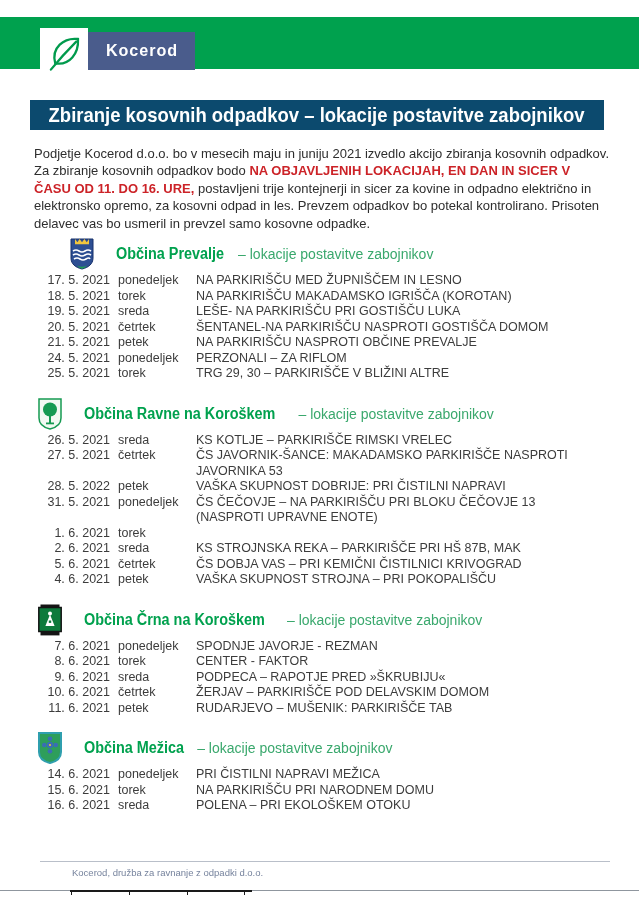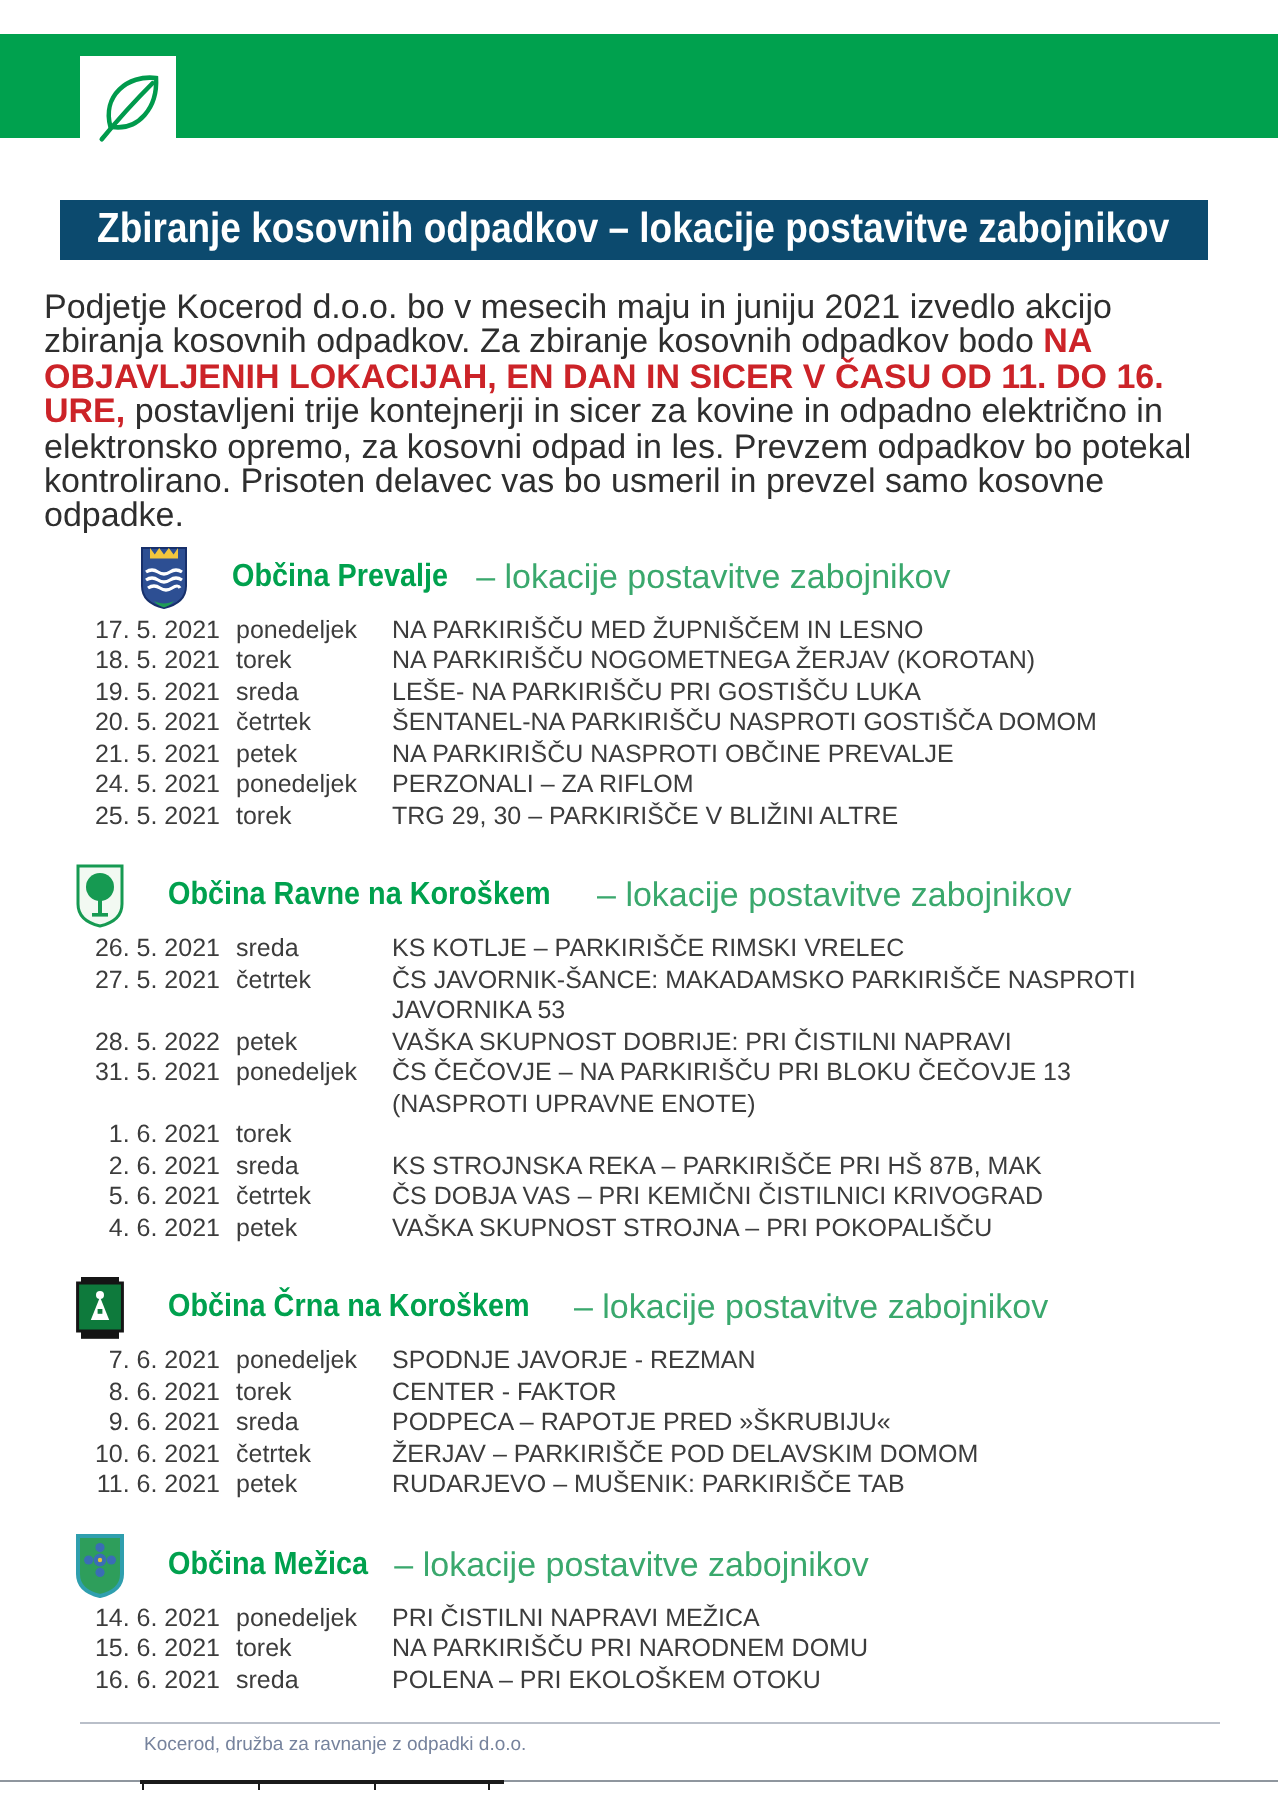--- a/index.html
+++ b/index.html
@@ -28,33 +28,33 @@
   .banner {
     margin:22px 35px 0 30px; height:30px; background:#0c4a6e;
     display:flex; align-items:center; justify-content:center;
   }
   .banner span {
     color:#fff; font-weight:bold; font-size:21px; white-space:nowrap;
     display:inline-block; transform:scaleX(0.88); transform-origin:50% 50%;
   }
   
   .intro {
-    margin:15px 30px 0 22px; font-size:17px; line-height:17.4px; color:#2e2e2e;
+    margin:15px 30px 0 34px; font-size:13px; line-height:17.4px; color:#2e2e2e;
   }
   .intro .hl { color:#cc2328; font-weight:bold; }
   
   .muni-head { display:flex; align-items:center; margin:16px 0 3px 38px; }
   section:first-child .muni-head { margin-top:6px;padding-left:32px; }
   .coa { width:24px; height:32px; flex:none; margin-right:22px; }
   .coa svg { display:block; }
   .muni-title {
     font-size:16px; color:#00a14e; font-weight:bold; white-space:nowrap;
     display:inline-block; transform:scaleX(0.9); transform-origin:0 50%;
   }
-  .muni-sub { font-size:17px; color:#3aa86d; margin-left:2px; white-space:nowrap; }
+  .muni-sub { font-size:14px; color:#3aa86d; margin-left:2px; white-space:nowrap; }
   .rows { margin-left:40px; margin-top:2px; }
   .row { display:flex; align-items:flex-start; font-size:12.5px; line-height:15.5px; color:#3c3c3c; }
   .c-date { width:70px; text-align:right; flex:none; }
   .c-day  { width:78px; margin-left:8px; flex:none; }
   .c-loc  { flex:1; max-width:424px; white-space:pre-line; }
   
   .footer-rule { position:absolute; left:40px; right:29px; top:861px; border-top:1px solid #b9bfc9; }
   .footer-text { position:absolute; left:40px; top:867px; font-size:9.5px; color:#76839d;padding-left:32px; }
   .bottom-edge { position:absolute; left:0; top:890px; width:100%; height:10px; }
   .bottom-edge .line { position:absolute; left:0; top:0; width:100%; height:1px; background:#8f969e; }
@@ -68,20 +68,23 @@
 
   <header class="topbar">
     <div class="green-bar"></div>
     <div class="logo-box">
       <svg viewBox="0 0 48 50" width="42" height="44">
         <g fill="none" stroke="#009a4c" stroke-width="2.6" stroke-linecap="round">
           <path d="M14 37 C 9 19, 24 7, 40 9 C 41 26, 30 39, 15 37 Z"></path>
           <path d="M9 44 C 18 33, 28 22, 38 12"></path>
         </g>
       </svg>
+    </div>
+    <div class="brand-box">
+      <span>Kocerod</span>
     </div>
   </header>
 
   <div class="banner">
     <span>Zbiranje kosovnih odpadkov – lokacije postavitve zabojnikov</span>
   </div>
 
   <p class="intro"><span>Podjetje Kocerod d.o.o. bo v mesecih maju in juniju 2021 izvedlo akcijo zbiranja kosovnih odpadkov. Za zbiranje kosovnih odpadkov bodo </span><span class="hl">NA OBJAVLJENIH LOKACIJAH, EN DAN IN SICER V ČASU OD 11. DO 16. URE,</span><span> postavljeni trije kontejnerji in sicer za kovine in odpadno električno in elektronsko opremo, za kosovni odpad in les. Prevzem odpadkov bo potekal kontrolirano. Prisoten delavec vas bo usmeril in prevzel samo kosovne odpadke.</span></p>
 
   <main id="sections">
@@ -103,21 +106,21 @@
     <div class="rows">
   <div class="row">
     <span class="c-date">17. 5. 2021</span>
     <span class="c-day">ponedeljek</span>
     <span class="c-loc">NA PARKIRIŠČU MED ŽUPNIŠČEM IN LESNO</span>
   </div>
 
   <div class="row">
     <span class="c-date">18. 5. 2021</span>
     <span class="c-day">torek</span>
-    <span class="c-loc">NA PARKIRIŠČU NOGOMETNEGA ŽERJAV (KOROTAN)</span>
+    <span class="c-loc">NA PARKIRIŠČU MAKADAMSKO IGRIŠČA (KOROTAN)</span>
   </div>
 
   <div class="row">
     <span class="c-date">19. 5. 2021</span>
     <span class="c-day">sreda</span>
     <span class="c-loc">LEŠE- NA PARKIRIŠČU PRI GOSTIŠČU LUKA</span>
   </div>
 
   <div class="row">
     <span class="c-date">20. 5. 2021</span>

